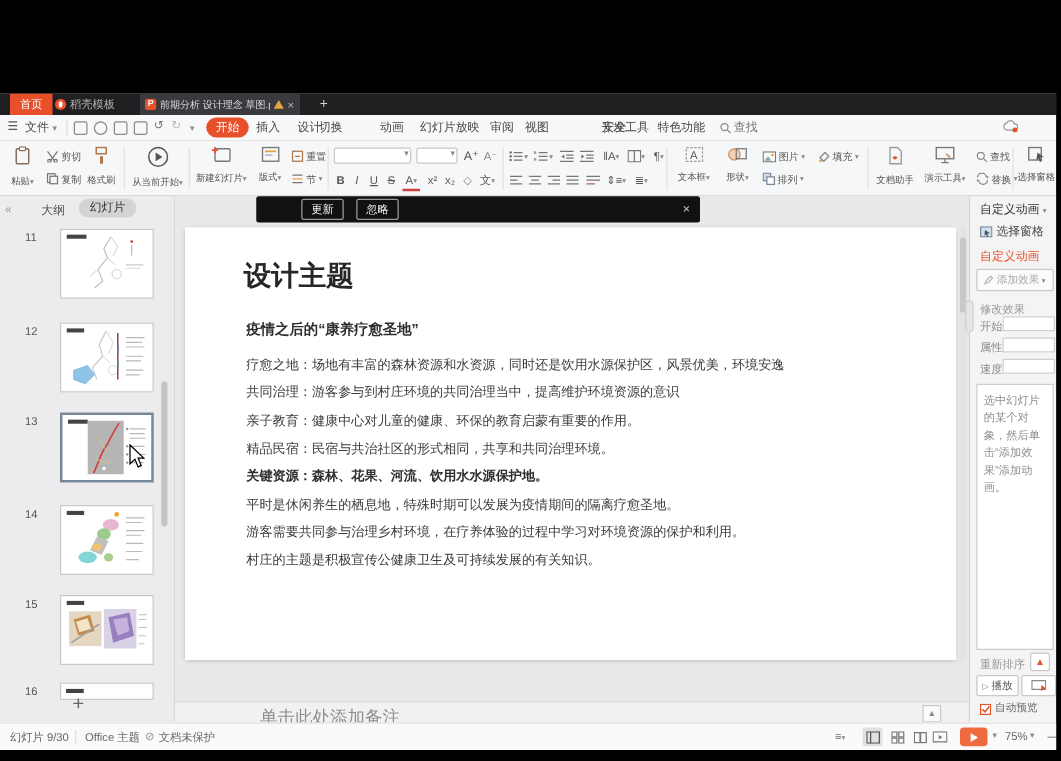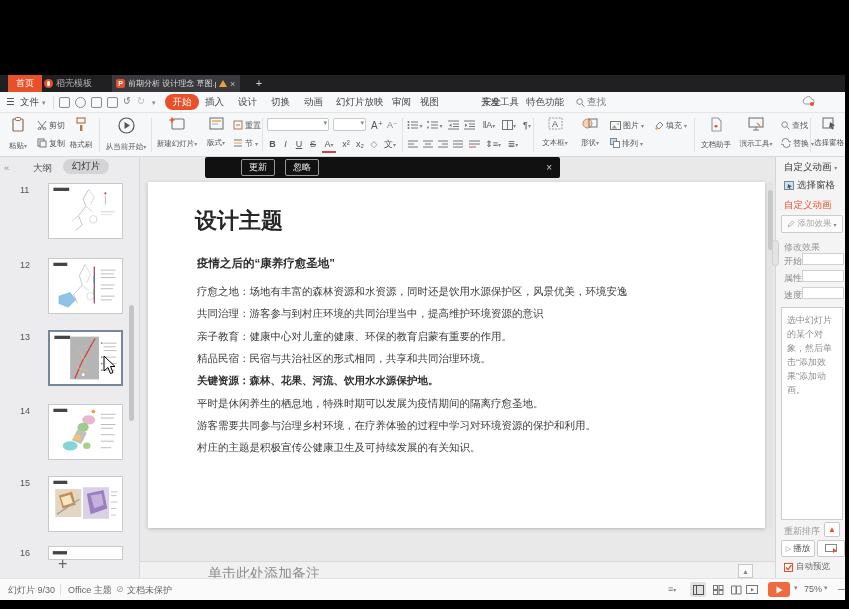--- a/index.html
+++ b/index.html
@@ -128,21 +128,21 @@
       <span class="qicon" style="left:59px;"></span>
       <span class="qicon" style="left:75px;border-radius:50%;"></span>
       <span class="qicon" style="left:91px;"></span>
       <span class="qicon" style="left:107px;"></span>
       <span class="mitem" style="left:123px;top:3px;color:#777;">↺</span>
       <span class="mitem" style="left:137px;top:3px;color:#bbb;">↻</span>
       <span class="mitem" style="left:152px;top:7px;font-size:7px;color:#888;">▾</span>
       <span class="mpill">开始</span>
       <span class="mitem" style="left:205px;">插入</span>
       <span class="mitem" style="left:238px;">设计</span>
-      <span class="mitem" style="left:271px;">切换</span>
+      <span class="mitem" style="left:255px;">切换</span>
       <span class="mitem" style="left:304px;">动画</span>
       <span class="mitem" style="left:336px;">幻灯片放映</span>
       <span class="mitem" style="left:392px;">审阅</span>
       <span class="mitem" style="left:420px;">视图</span>
       <span class="mitem" style="left:466px;margin-left:16px;">安全</span>
       <span class="mitem" style="left:481px;">开发工具</span>
       <span class="mitem" style="left:526px;">特色功能</span>
       <span class="mitem" style="left:576px;display:flex;gap:2px;align-items:center;color:#777;">
         <svg width="9" height="9" viewBox="0 0 9 9">
             <circle cx="3.6" cy="3.6" r="2.8" fill="none" stroke="#888" stroke-width="1"></circle>

